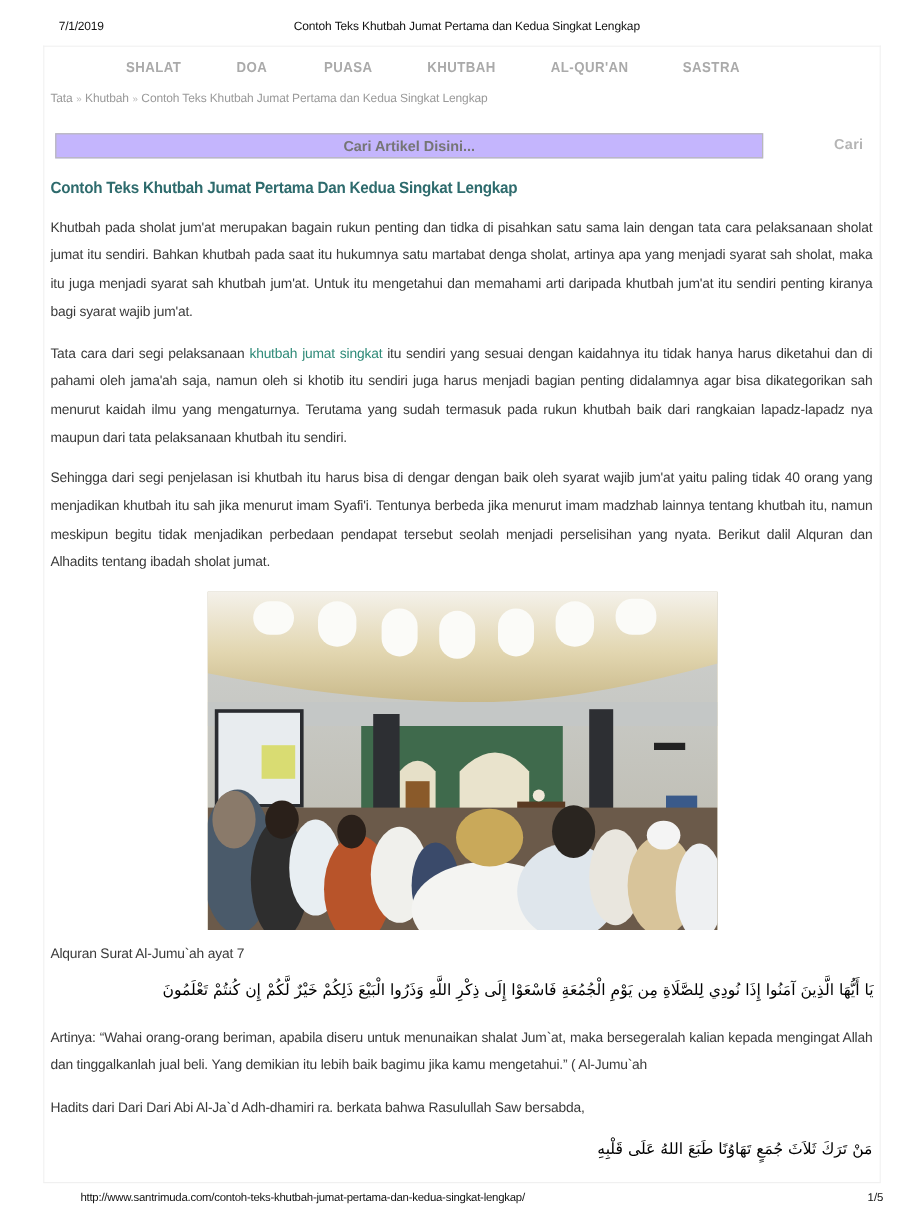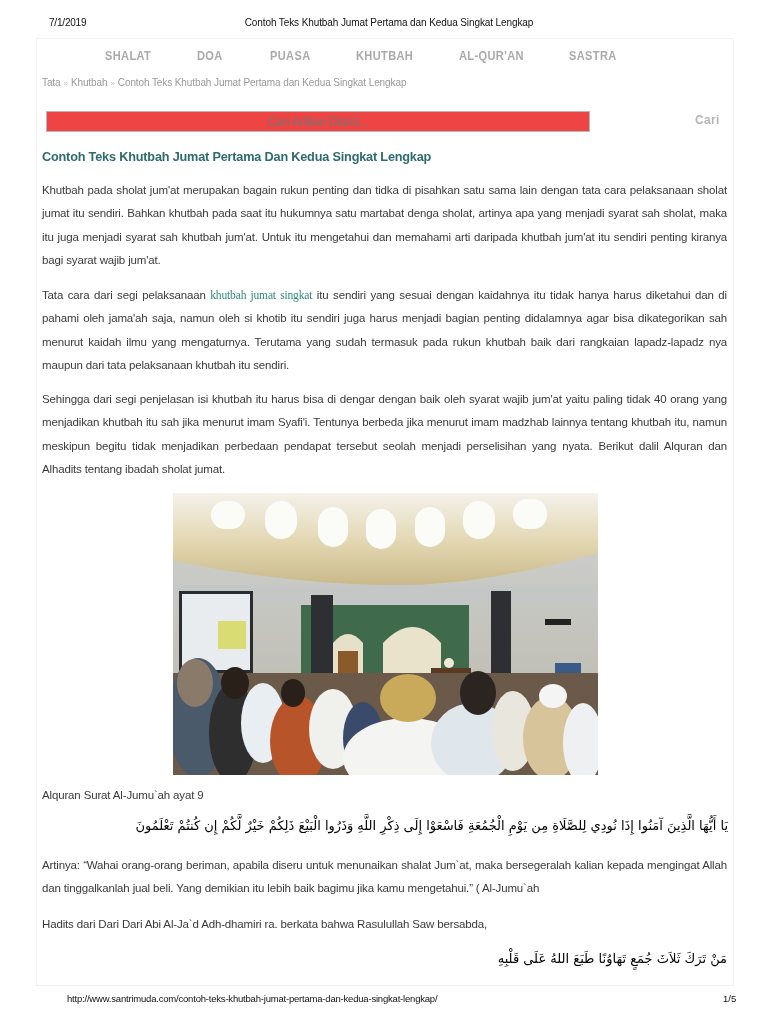--- a/index.html
+++ b/index.html
@@ -26,43 +26,44 @@
   }
 
   .breadcrumb {
     position: absolute; top: 77px; left: 42px; font-size: 10px; color: #999;
     white-space: nowrap; letter-spacing: -0.1px;
   }
   .breadcrumb .sep { color: #bbb; margin: 0 3px; font-size: 8px; }
   .breadcrumb a { color: #999; text-decoration: none; }
 
   .search-box {
-    position: absolute; top: 111px; left: 46px; width: 544px; height: 21px;
-    border: 1px solid #b8b8b8; background: #ef4444; text-align: center;
+    position: absolute; top: 111px; left: 46px; width: 590px; height: 21px;
+    border: 1px solid #b8b8b8; background: #c4b5fd; text-align: center;
     font-size: 12px; color: #333; line-height: 19px; font-family: "Liberation Sans", sans-serif;
     outline: none;
+    font-weight: bold;
   }
   .search-btn {
     position: absolute; top: 113px; left: 671px; font-size: 12px; font-weight: bold;
     color: #b5b5b5; background: none; border: none; font-family: "Liberation Sans", sans-serif;
     letter-spacing: 0.3px;
     margin-left: 24px;
   }
 
   .post-title {
     position: absolute; top: 149px; left: 42px; font-size: 13.5px; font-weight: bold;
     color: #2e6b6d; letter-spacing: -0.2px; white-space: nowrap;
     transform: scaleX(0.94); transform-origin: left top;
   }
 
   .para {
     position: absolute; left: 42px; width: 685px; font-size: 11.5px; color: #3a3a3a;
     line-height: 23.3px; text-align: justify; letter-spacing: -0.15px;
   }
-  .para a { color: #2e8a78; text-decoration: none; font-family: Liberation Serif, serif; }
+  .para a { color: #2e8a78; text-decoration: none; }
 
   .figure {
     position: absolute; left: 173px; top: 493px; width: 425px; height: 282px;
     overflow: hidden; background: #d7cfb8;
   }
 
   .caption-label { position: absolute; left: 42px; top: 789px; font-size: 11.5px; color: #3a3a3a; letter-spacing: -0.15px; }
 
   .arabic {
     position: absolute; right: 40px; font-family: "DejaVu Sans", sans-serif;
@@ -161,21 +162,21 @@
       <ellipse cx="378" cy="245" rx="28" ry="42" fill="#d8c49a"></ellipse>
       <ellipse cx="380" cy="203" rx="14" ry="12" fill="#f4f4f4"></ellipse>
       <ellipse cx="410" cy="250" rx="20" ry="40" fill="#eef0f2"></ellipse>
       <ellipse cx="120" cy="200" rx="12" ry="14" fill="#2a201a"></ellipse>
       <ellipse cx="62" cy="190" rx="14" ry="16" fill="#2a201a"></ellipse>
       <ellipse cx="22" cy="190" rx="18" ry="24" fill="#8a7a6a"></ellipse>
     </g>
   </svg>
 </div>
 
-<div class="caption-label">Alquran Surat Al-Jumu`ah ayat 9</div>
+<div class="caption-label">Alquran Surat Al-Jumu`ah ayat 7</div>
 
 <div class="arabic" style="top:818px; font-size:13px;">يَا أَيُّهَا الَّذِينَ آمَنُوا إِذَا نُودِي لِلصَّلَاةِ مِن يَوْمِ الْجُمُعَةِ فَاسْعَوْا إِلَى ذِكْرِ اللَّهِ وَذَرُوا الْبَيْعَ ذَلِكُمْ خَيْرٌ لَّكُمْ إِن كُنتُمْ تَعْلَمُونَ</div>
 
 <p class="para" style="top:854px">Artinya: “Wahai orang-orang beriman, apabila diseru untuk menunaikan shalat Jum`at, maka bersegeralah kalian kepada mengingat Allah dan tinggalkanlah jual beli. Yang demikian itu lebih baik bagimu jika kamu mengetahui.” ( Al-Jumu`ah</p>
 
 <div class="para" style="top:913px">Hadits dari Dari Dari Abi Al-Ja`d Adh-dhamiri ra. berkata bahwa Rasulullah Saw bersabda,</div>
 
 <div class="arabic" style="top:951px; right:41px; font-size:13px;">مَنْ تَرَكَ ثَلاَثَ جُمَعٍ تَهَاوُنًا طَبَعَ اللهُ عَلَى قَلْبِهِ</div>
 
 <div class="print-footer">

